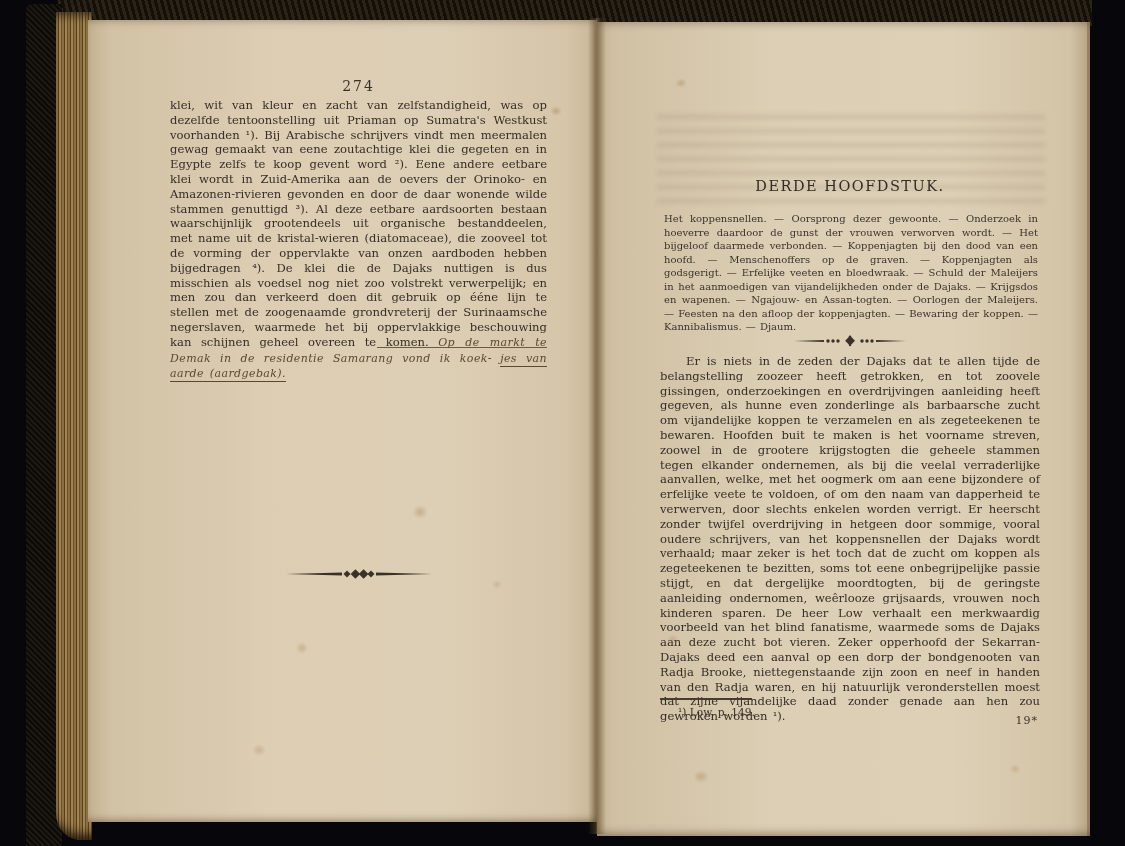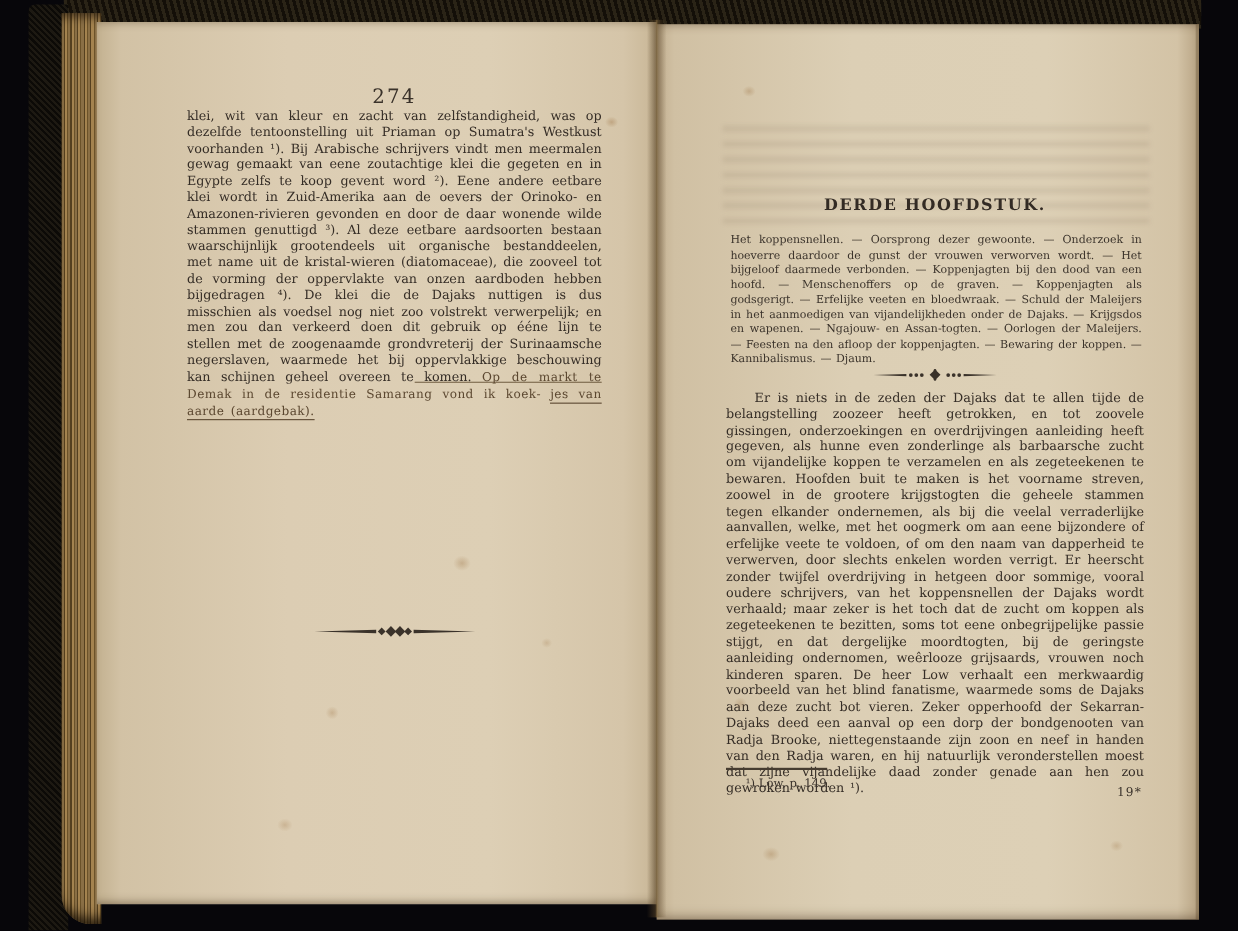--- a/index.html
+++ b/index.html
@@ -53,50 +53,50 @@
     background:repeating-linear-gradient(180deg,rgba(125,105,82,.12) 0 6px,rgba(0,0,0,0) 6px 14px);
     filter:blur(2px);
   }
 
   
   .lcol{position:absolute;left:82px;top:0;width:377px;height:100%;}
   .rcol{position:absolute;left:63px;top:0;width:380px;height:100%;}
 
   .pageno{
     position:absolute;top:58px;left:0;right:0;text-align:center;
-    font-size:18px;letter-spacing:2px;color:#3a322a;
+    font-size:14px;letter-spacing:2px;color:#3a322a;
   }
   .bodytext{
     position:absolute;left:0;right:0;
     font-size:11.6px;line-height:14.8px;text-align:justify;
     color:#352d26;word-spacing:1.5px;
   }
   .left-body{top:78px;}
   .right-body{top:332px;text-indent:26px;}
   .hand-underline{border-bottom:1.5px solid rgba(92,70,44,.85);padding-bottom:13px;}
 
   .handwriting{
-    color:#5b4730;font-size:11px;letter-spacing:.4px;
+    font-style:italic;color:#5b4730;font-size:11px;letter-spacing:.4px;
     word-spacing:2px;
   }
   .handwriting.u2{border-bottom:1.4px solid #5b4730;padding-bottom:1px;}
 
   .footnotes{
     position:absolute;left:0;right:0;top:356px;
     font-size:10.6px;line-height:16.4px;color:#3a322b;text-align:justify;
   }
   .footnote{text-indent:18px;margin:0 0 1px 0;}
 
   .ornament{position:absolute;left:0;right:0;text-align:center;}
   .orn-left{top:545px;}
   .orn-right{top:310px;}
 
   .chapter-heading{
     position:absolute;top:156px;left:0;right:0;text-align:center;
-    font-size:14.5px;font-weight:bold;letter-spacing:1.5px;color:#332b24;
+    font-size:14.5px;font-weight:normal;letter-spacing:1.5px;color:#332b24;
   }
   .chapter-summary{
     position:absolute;top:190px;left:4px;right:2px;
     font-size:10px;line-height:13.5px;text-align:justify;color:#3b332b;
     word-spacing:1px;
   }
   .footnote-rule{
     position:absolute;top:676px;left:0;width:92px;height:1.5px;
     background:#463c30;
   }

